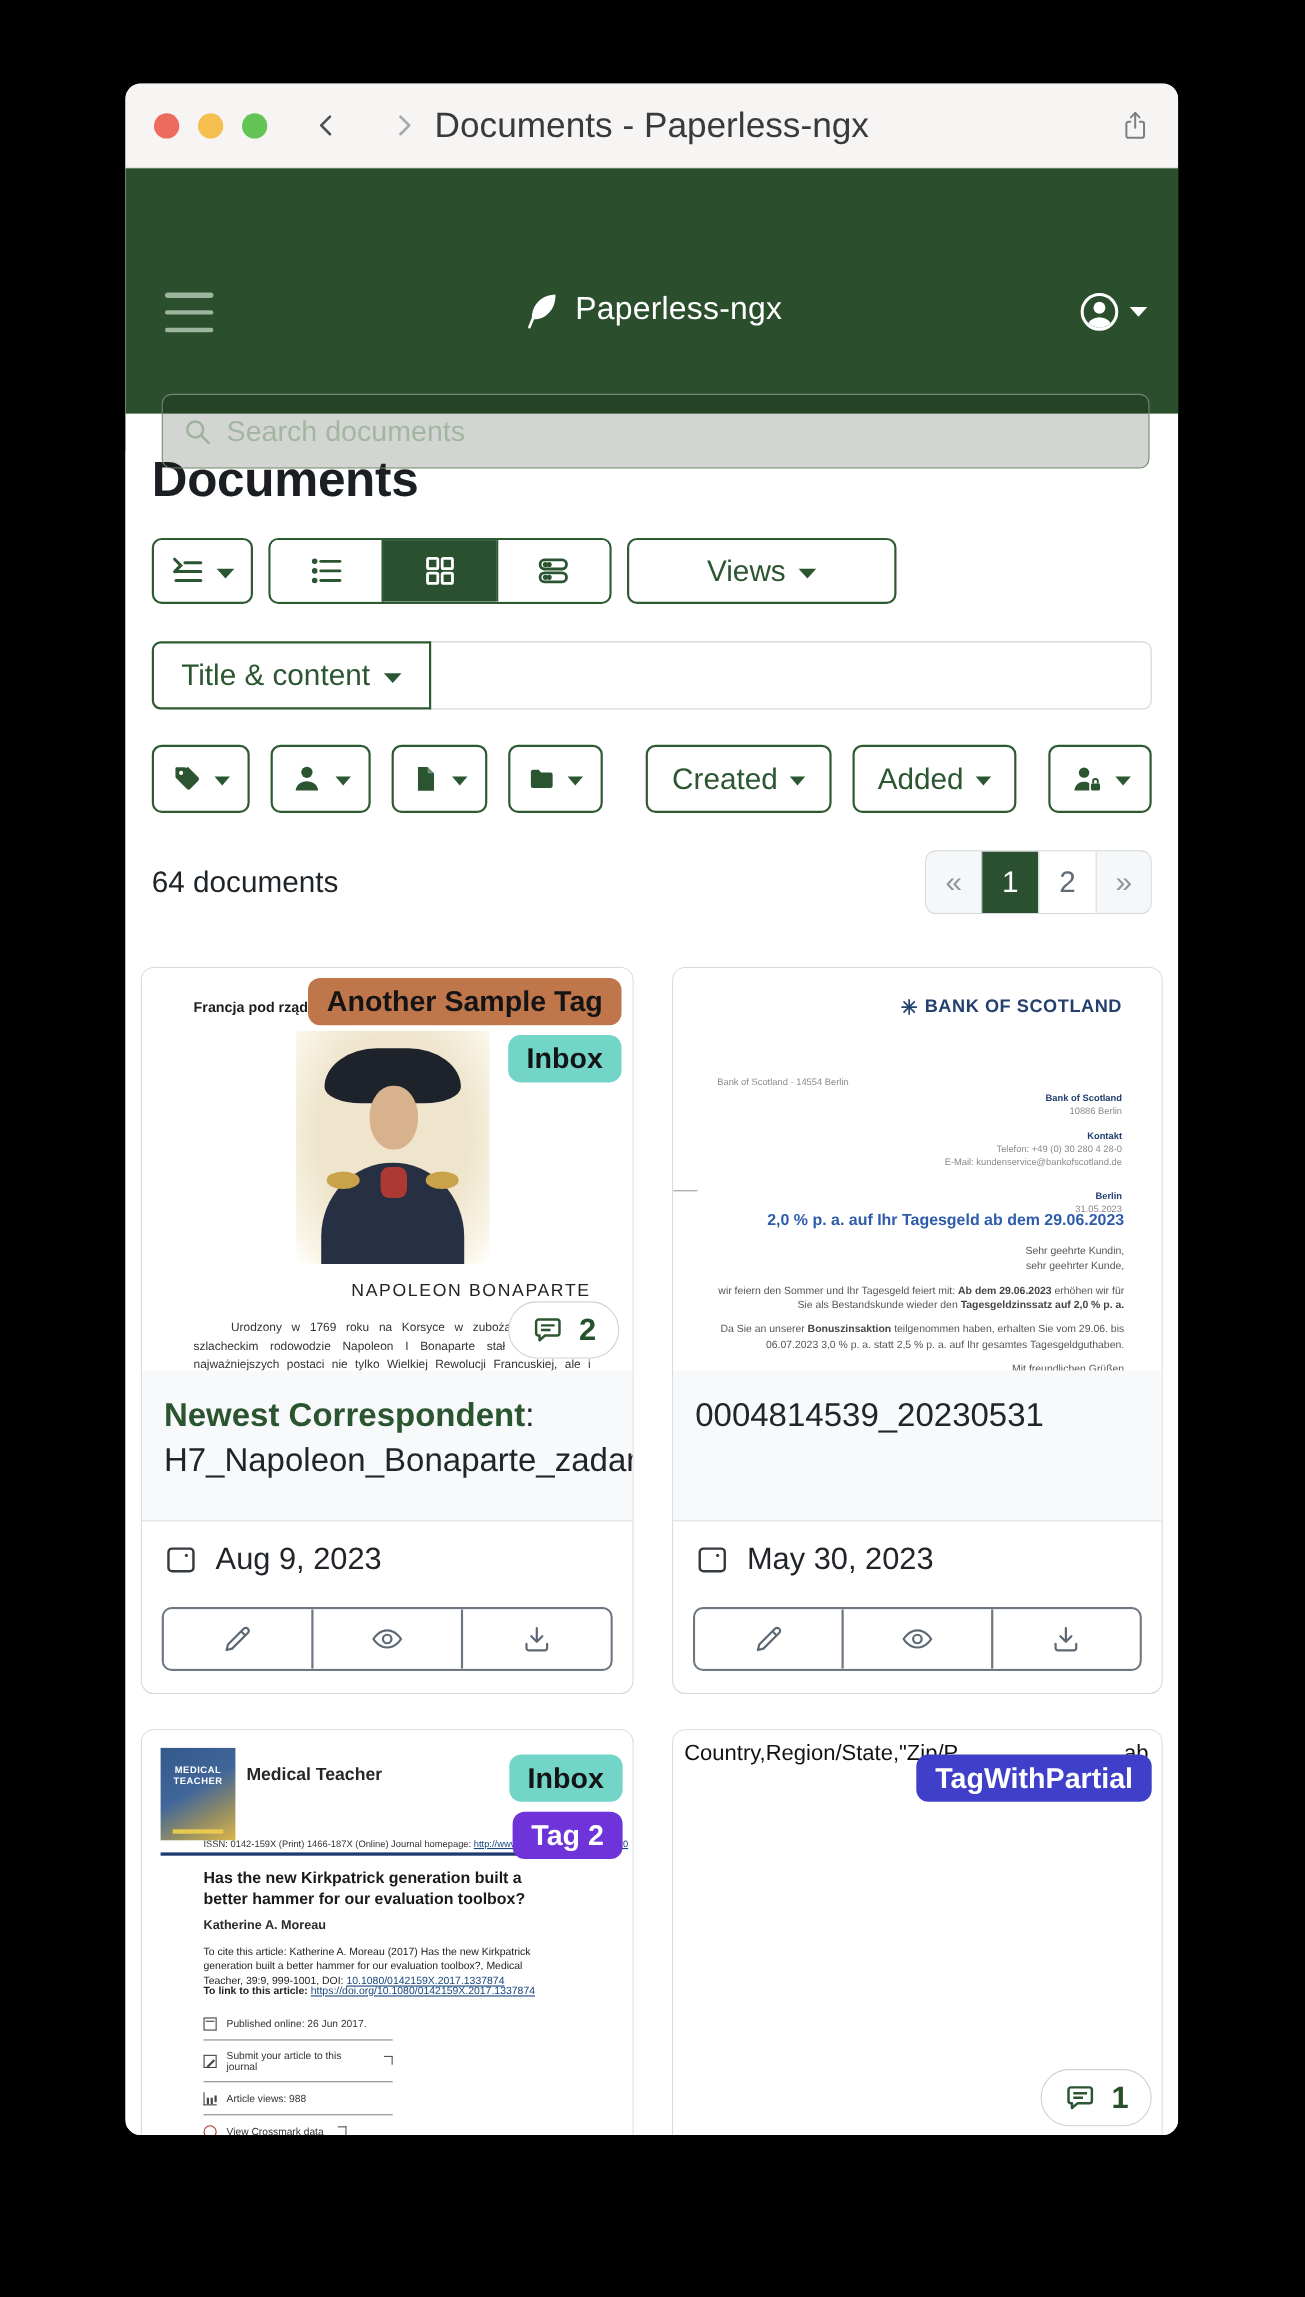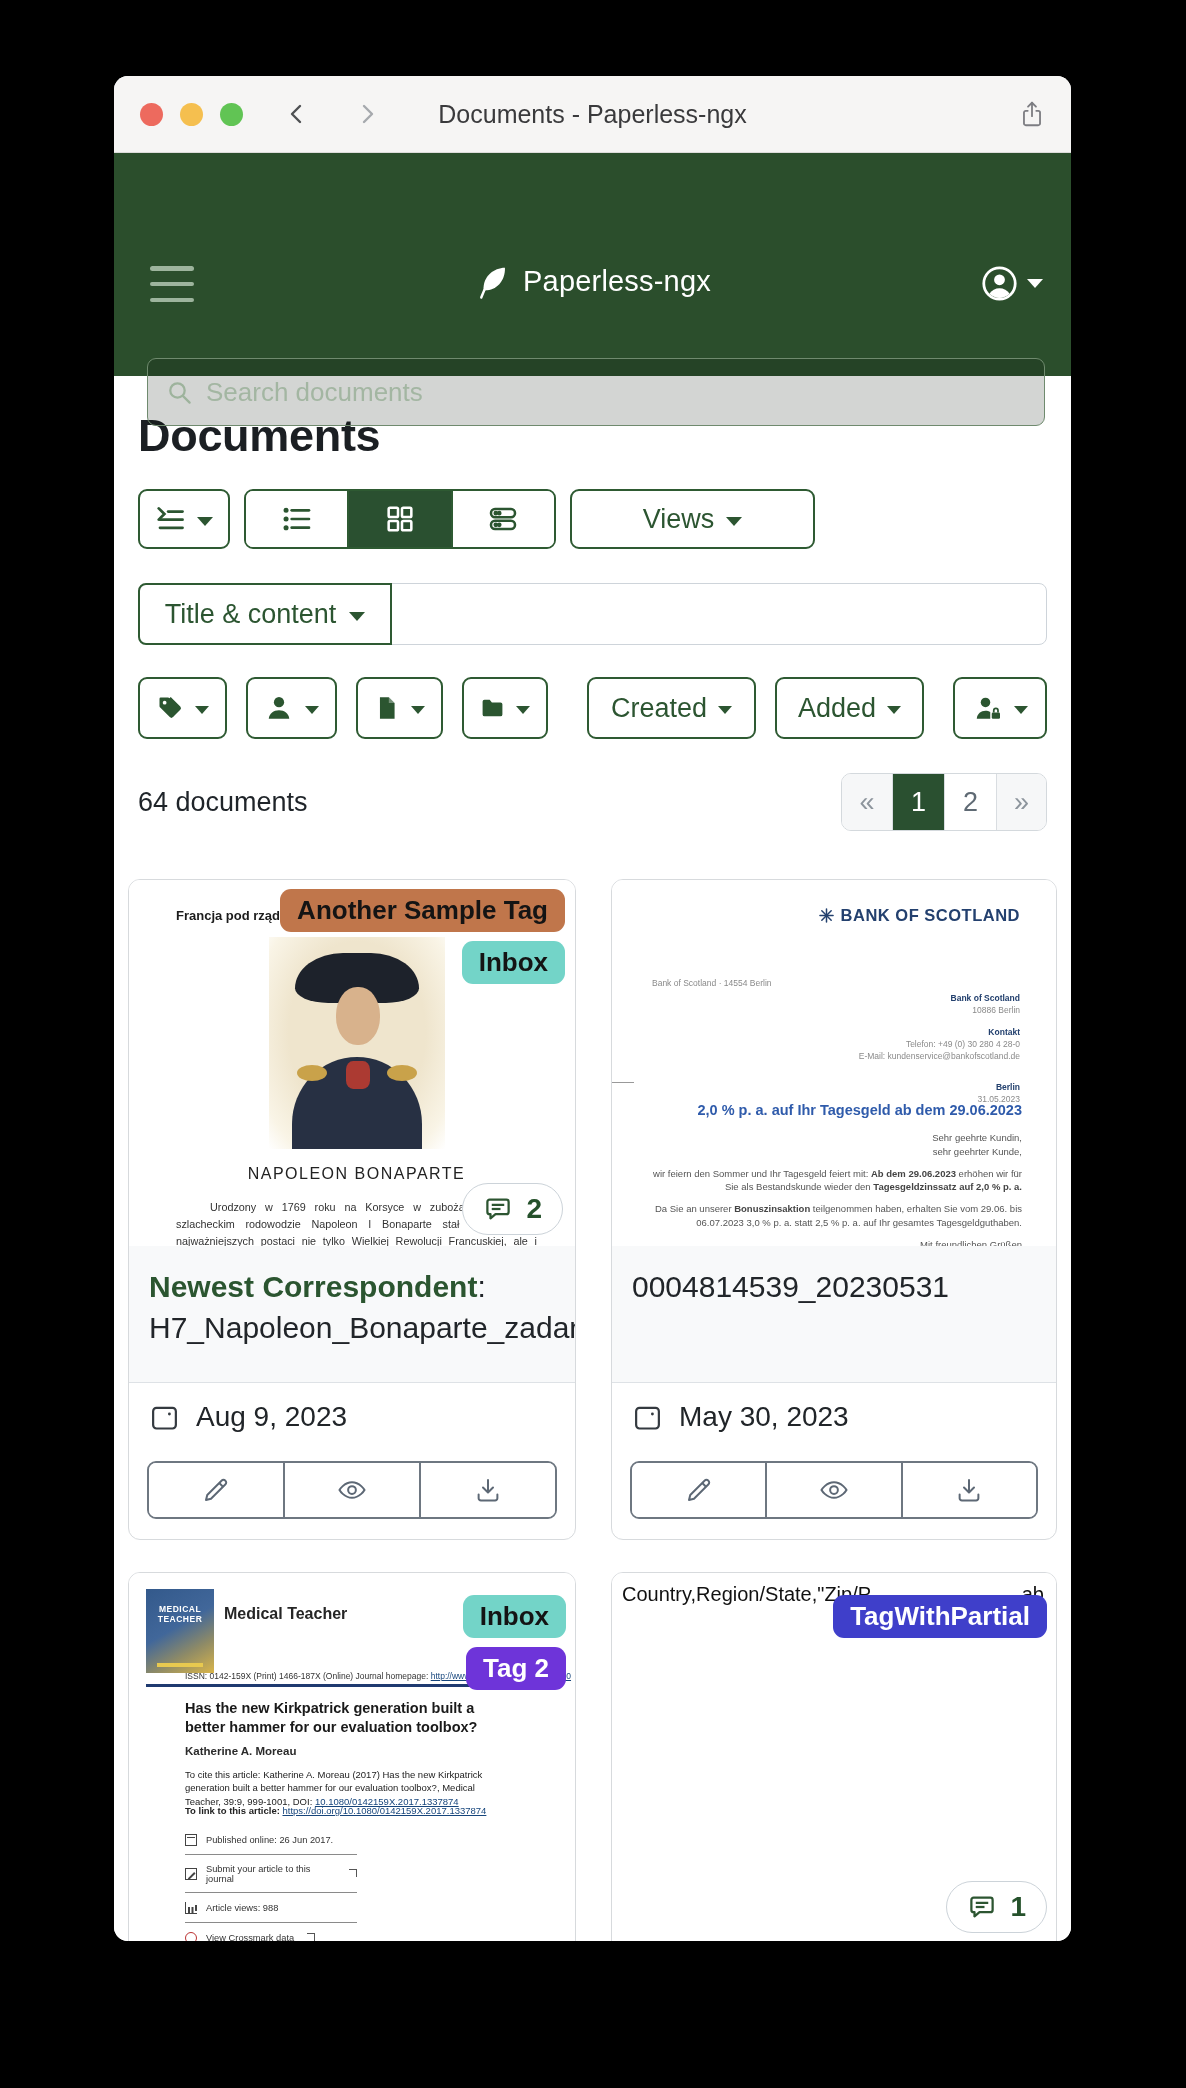--- a/index.html
+++ b/index.html
@@ -7,21 +7,21 @@
   .stage { position:relative; width:1186px; height:2088px; background:#000; overflow:hidden; }
   .window { position:absolute; left:114px; top:76px; width:957px; height:1865px; background:#fff; border-radius:14px; overflow:hidden; }
 
   
   .titlebar { height:77px; background:#f6f5f4; border-bottom:1px solid #dcdcda; display:flex; align-items:center; padding:0 26px; position:relative; }
   .lights { display:flex; gap:17px; }
   .light { width:23px; height:23px; border-radius:50%; }
   .light.red{ background:#ed6a5e; } .light.yellow{ background:#f5bf4f; } .light.green{ background:#61c454; }
   .nav-chevrons { display:flex; gap:46px; margin-left:42px; }
   .nav-chevrons svg { width:24px; height:24px; }
-  .tb-title { position:absolute; left:50%; top:50%; transform:translate(-50%,-50%); font-size:25px; font-weight:500; color:#3a3a3c; white-space:nowrap; }
+  .tb-title { position:absolute; left:50%; top:50%; transform:translate(-50%,-50%); font-size:32px; font-weight:500; color:#3a3a3c; white-space:nowrap; }
   .share { margin-left:auto; width:26px; height:30px; }
 
   
   .appheader { height:223px; background:#2b4e2c; position:relative; }
   .hamburger { position:absolute; left:36px; top:113px; width:44px; height:36px; background:none; border:none; cursor:pointer; display:flex; flex-direction:column; justify-content:space-between; }
   .hamburger span { display:block; height:4.5px; border-radius:3px; background:#9db49d; }
   .brand { position:absolute; left:50%; top:108px; transform:translateX(-50%); display:flex; align-items:center; gap:13px; }
   .brand svg { width:36px; height:40px; }
   .brand-name { color:#fff; font-size:29px; font-weight:500; letter-spacing:.2px; }
   .account { position:absolute; right:28px; top:112px; display:flex; align-items:center; gap:9px; cursor:pointer; }
@@ -92,21 +92,21 @@
   
   .doc-nap { position:absolute; inset:0; padding:28px 38px 0 47px; color:#2b2b2b; }
   .np-head { font-size:13px; font-weight:bold; color:#1c1c1c; }
   .np-portrait { width:176px; height:212px; margin:14px auto 0; background:radial-gradient(ellipse at 50% 45%, #efe5cd 55%, #f9f4e6 85%, #fff 100%); position:relative; overflow:hidden; }
   .np-hat { position:absolute; top:16px; left:26px; width:124px; height:50px; background:#1d222b; border-radius:55% 55% 38% 38% / 100% 100% 42% 42%; }
   .np-face { position:absolute; top:50px; left:67px; width:44px; height:58px; background:#d8b28c; border-radius:48%; }
   .np-body { position:absolute; bottom:0; left:23px; width:130px; height:92px; background:#273043; border-radius:55% 55% 0 0 / 80% 80% 0 0; }
   .np-collar { position:absolute; bottom:60px; left:77px; width:24px; height:28px; background:#ac3a32; border-radius:30%; }
   .np-ep { position:absolute; bottom:68px; width:30px; height:16px; background:#c9a24a; border-radius:50%; }
   .np-epl { left:28px; } .np-epr { left:118px; }
-  .np-caption { text-align:center; font-size:16px; letter-spacing:1.5px; margin-top:16px; color:#222; }
+  .np-caption { text-align:right; font-size:16px; letter-spacing:1.5px; margin-top:16px; color:#222; }
   .np-body-text { margin-top:16px; font-size:10.8px; line-height:1.58; text-align:justify; color:#333; }
   .np-body-text .indent { display:inline-block; width:34px; }
 
   
   .doc-bank { position:absolute; inset:0;text-align:right; }
   .bk-logo { position:absolute; right:36px; top:26px; display:flex; align-items:center; gap:7px; color:#23406e; font-weight:bold; font-size:16.5px; letter-spacing:.5px; }
   .bk-logo svg { width:15px; height:15px; }
   .bk-sender { position:absolute; left:40px; top:98px; font-size:8.5px; color:#8a8a8a; }
   .bk-right { position:absolute; right:36px; top:112px; width:190px; font-size:8.5px; color:#8a8a8a; line-height:1.45; }
   .bk-right .b { color:#23406e; font-weight:bold; }

